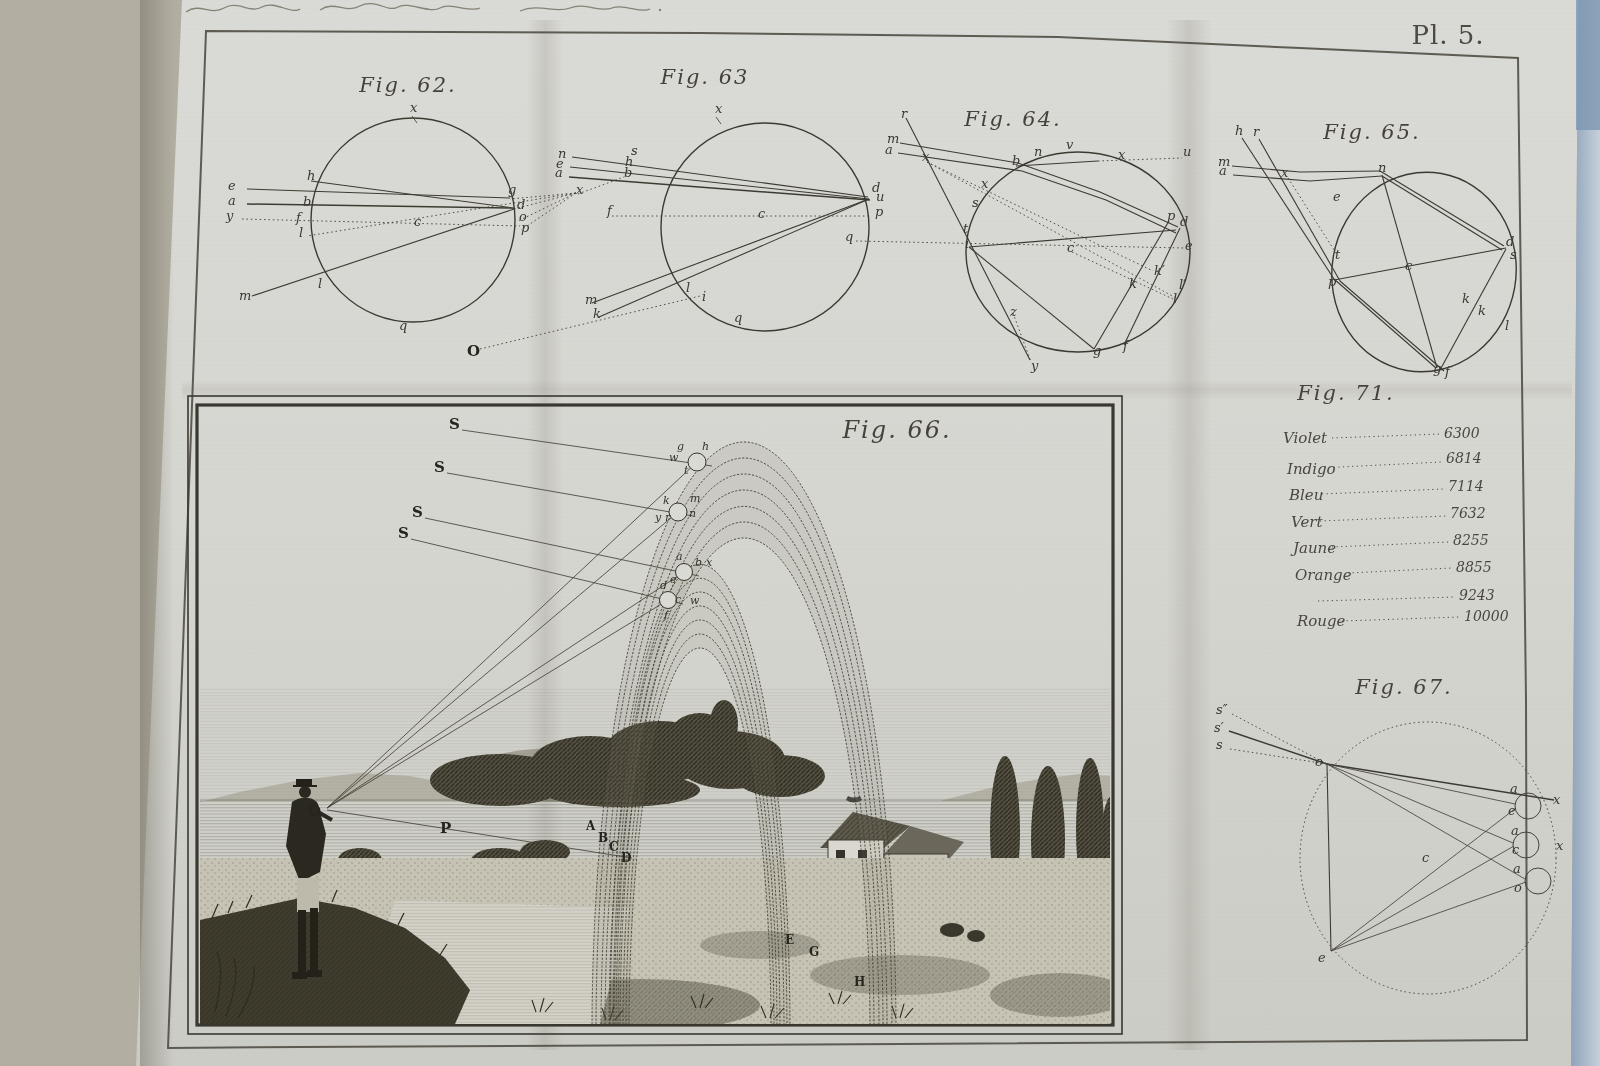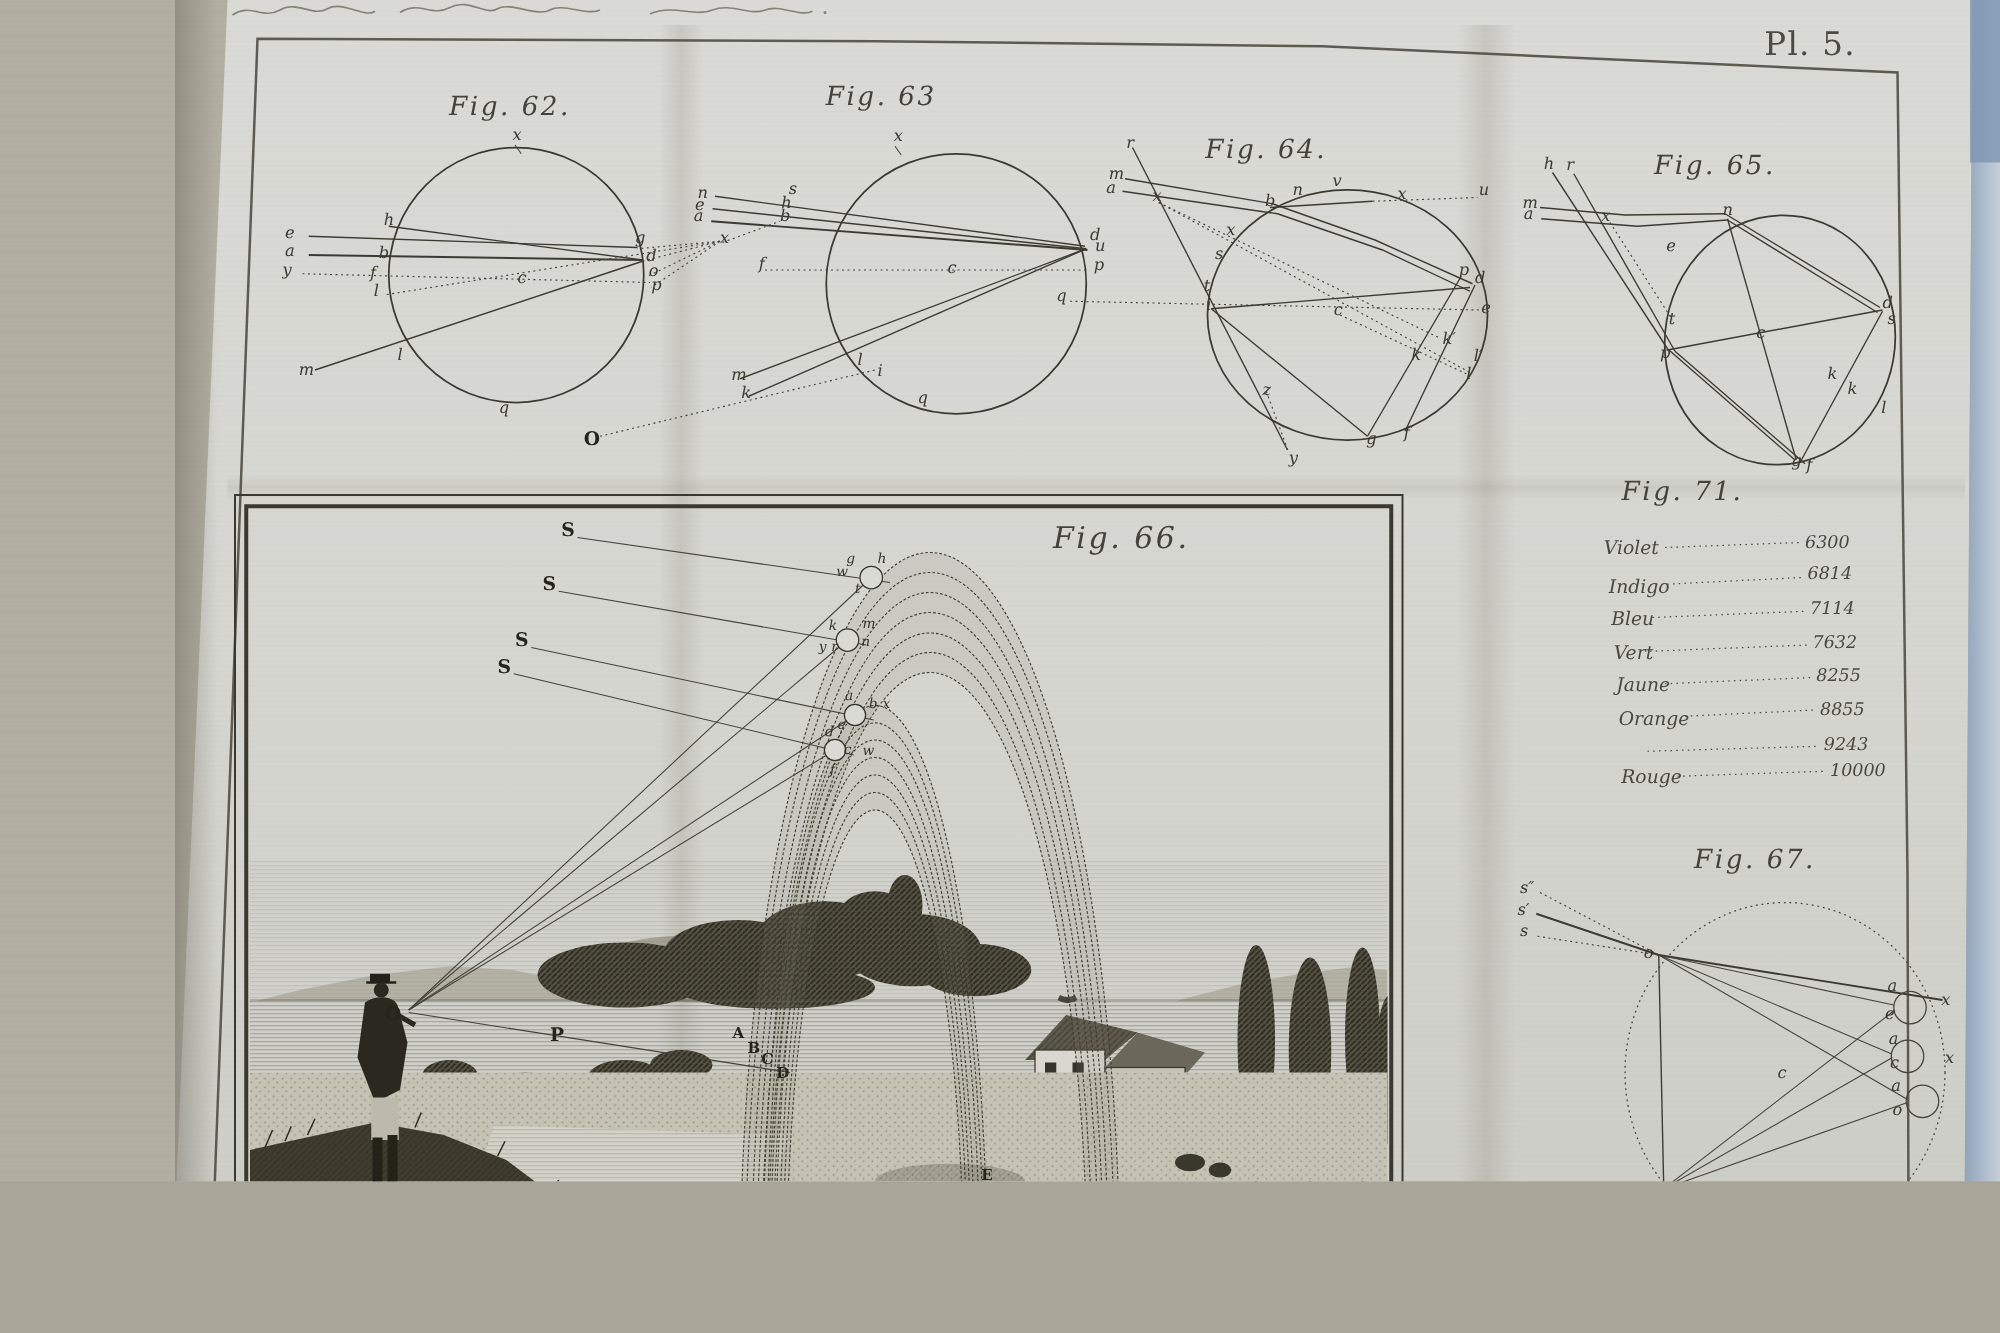--- a/index.html
+++ b/index.html
@@ -1,16 +1,16 @@
 <!DOCTYPE html>
 <html><head>
 <meta charset="utf-8">
 <style>
   html,body{margin:0;padding:0;background:#a9a598;}
-  .stage{position:relative;width:1600px;height:945px;overflow:hidden;}
+  .stage{position:relative;width:1600px;height:1066px;overflow:hidden;}
   svg{display:block;}
   text{font-family:"DejaVu Serif",serif;}
   .figtitle{font-style:italic;font-size:21px;fill:#45423a;letter-spacing:2px;}
   .big{font-size:24px;}
   .pl{font-size:26px;fill:#4c4a41;letter-spacing:1px;}
   .dl{font-style:italic;font-size:13px;fill:#3b3a31;}
   .dls{font-style:italic;font-size:11px;fill:#34332b;}
   .cap{font-weight:700;font-size:15px;fill:#26251d;}
   .capsm{font-weight:700;font-size:12px;fill:#26251d;}
   .tbl{font-style:italic;font-size:15px;fill:#4a483e;}

